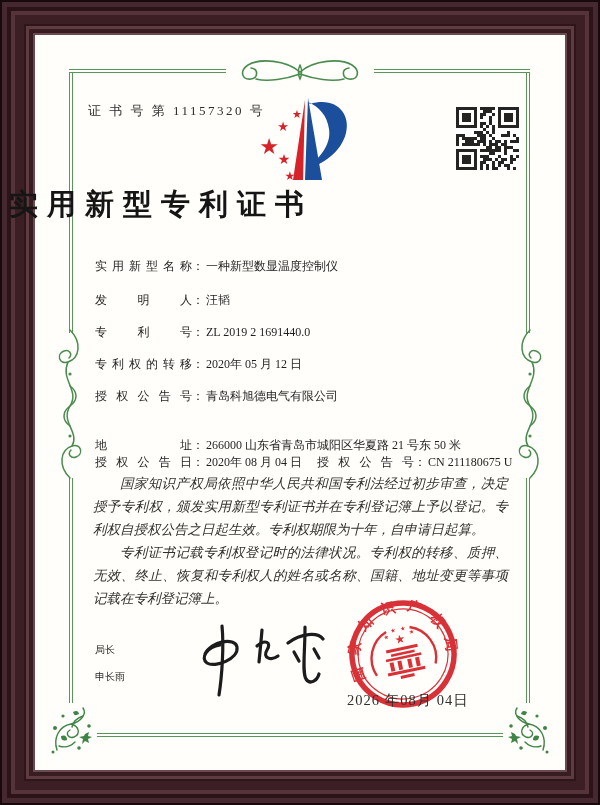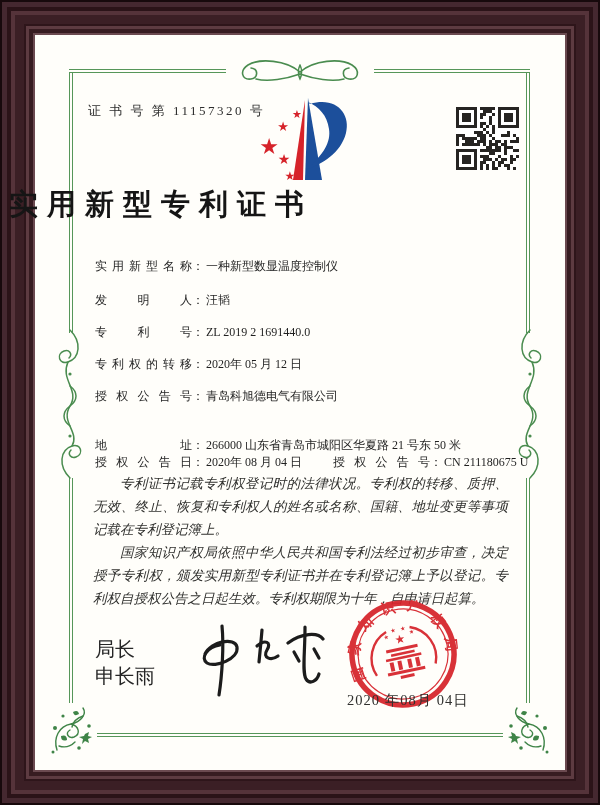--- a/index.html
+++ b/index.html
@@ -32,28 +32,28 @@
   .title { position:absolute; left:0; right:0; top:185px; text-align:left;
     font-size:29px; font-weight:bold; letter-spacing:9px; color:#151515;
     text-indent:9px; }
 
   .frow { position:absolute; left:95px; font-size:12px; color:#222;
     white-space:nowrap; }
   .flabel { display:inline-block; width:97px; text-align:justify;
     text-align-last:justify; vertical-align:bottom; color:#262626; }
   .colon { margin:0 2px 0 0; }
   .fvalue { color:#1f1f1f; }
-  .fpair2 { margin-left:28px; }
+  .fpair2 { margin-left:12px; }
 
   .paras { position:absolute; left:93px; top:472px; width:415px;
     font-size:13.5px; line-height:23px; text-align:justify; color:#30302e;
     font-style:italic; }
   .paras p { text-indent:2em; }
 
-  .officials { position:absolute; left:95px; top:636px; font-size:20px;
+  .officials { position:absolute; left:95px; top:636px; font-size:10px;
     line-height:27px; color:#262626; }
 
   .sig { position:absolute; left:185px; top:616px; }
   .seal { position:absolute; left:347px; top:598px; opacity:.93; }
   .seal-date { position:absolute; left:347px; top:691px; font-size:14.5px;
     letter-spacing:1px; color:#30302e; z-index:5; }
 
   .orn { position:absolute; }
   svg { display:block; }
 </style>
@@ -404,22 +404,22 @@
   </div>
   <div class="frow" style="top:437px;font-family:Liberation Serif, serif;">
     <span class="flabel">地址</span><span class="colon">：</span><span class="fvalue">266000 山东省青岛市城阳区华夏路 21 号东 50 米</span>
   </div>
   <div class="frow" style="top:454px;">
     <span><span class="flabel">授权公告日</span><span class="colon">：</span><span class="fvalue">2020年 08 月 04 日</span></span>
     <span class="fpair2"><span class="flabel">授权公告号</span><span class="colon">：</span><span class="fvalue">CN 211180675 U</span></span>
   </div>
 
   <div class="paras">
+    <p>国家知识产权局依照中华人民共和国专利法经过初步审查，决定授予专利权，颁发实用新型专利证书并在专利登记簿上予以登记。专利权自授权公告之日起生效。专利权期限为十年，自申请日起算。</p>
     <p>专利证书记载专利权登记时的法律状况。专利权的转移、质押、无效、终止、恢复和专利权人的姓名或名称、国籍、地址变更等事项记载在专利登记簿上。</p>
-    <p>国家知识产权局依照中华人民共和国专利法经过初步审查，决定授予专利权，颁发实用新型专利证书并在专利登记簿上予以登记。专利权自授权公告之日起生效。专利权期限为十年，自申请日起算。</p>
   </div>
 
   <div class="officials">
     <div>局长</div>
     <div>申长雨</div>
   </div>
 
   <svg class="sig" width="140" height="85" viewBox="0 0 140 85">
     <g fill="none" stroke="#1c1c1c" stroke-width="3.2" stroke-linecap="round" stroke-linejoin="round">
       <path d="M20,38 C26,25 50,21 52,31 C54,43 30,52 22,47 C15,42 22,31 35,29"></path>
@@ -456,14 +456,14 @@
         <rect x="-7" y="6" width="4" height="9"></rect>
         <rect x="3" y="6" width="4" height="9"></rect>
         <rect x="11" y="6" width="4" height="9"></rect>
         <rect x="-19" y="16" width="38" height="3"></rect>
         <rect x="-7" y="21" width="14" height="3"></rect>
         <path d="M-30,16 A 31 31 0 0 1 -12,-25" fill="none" stroke="#d6232a" stroke-width="2.4"></path>
         <path d="M30,16 A 31 31 0 0 0 12,-25" fill="none" stroke="#d6232a" stroke-width="2.4"></path>
       </g>
     </g>
   </svg>
-  <div class="seal-date">2020 年08月 04日</div>
+  <div class="seal-date">2026 年08月 04日</div>
 </div>
 
 </body></html>

